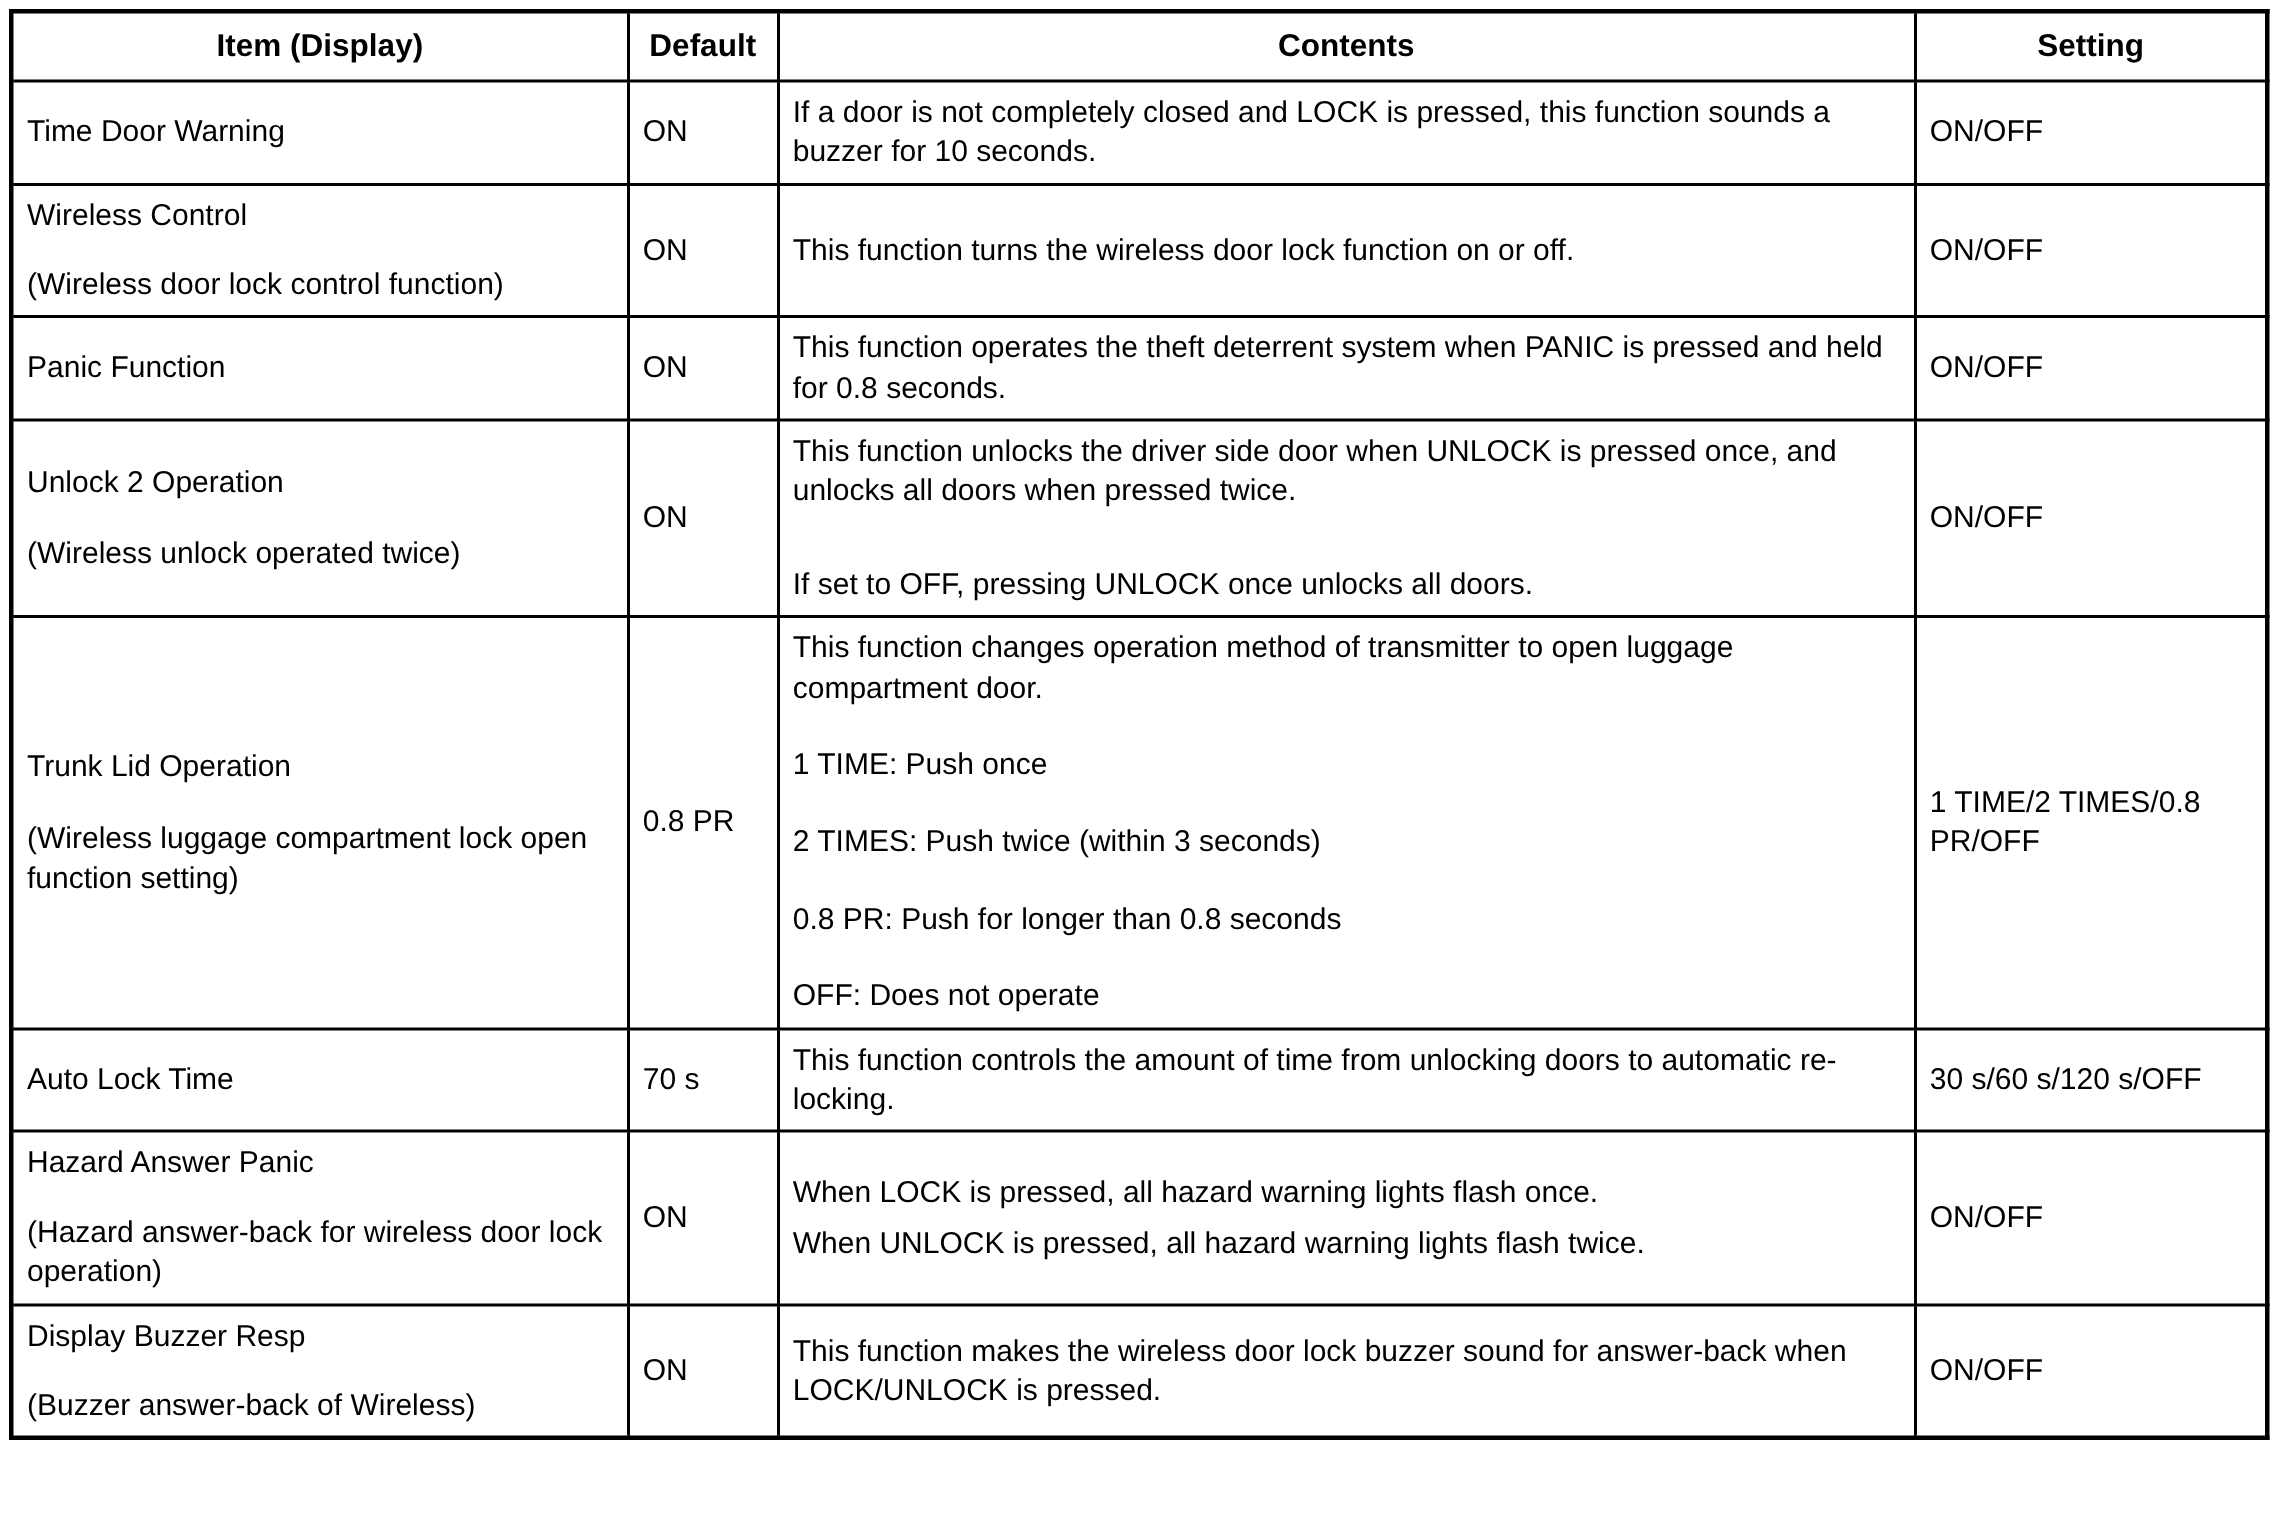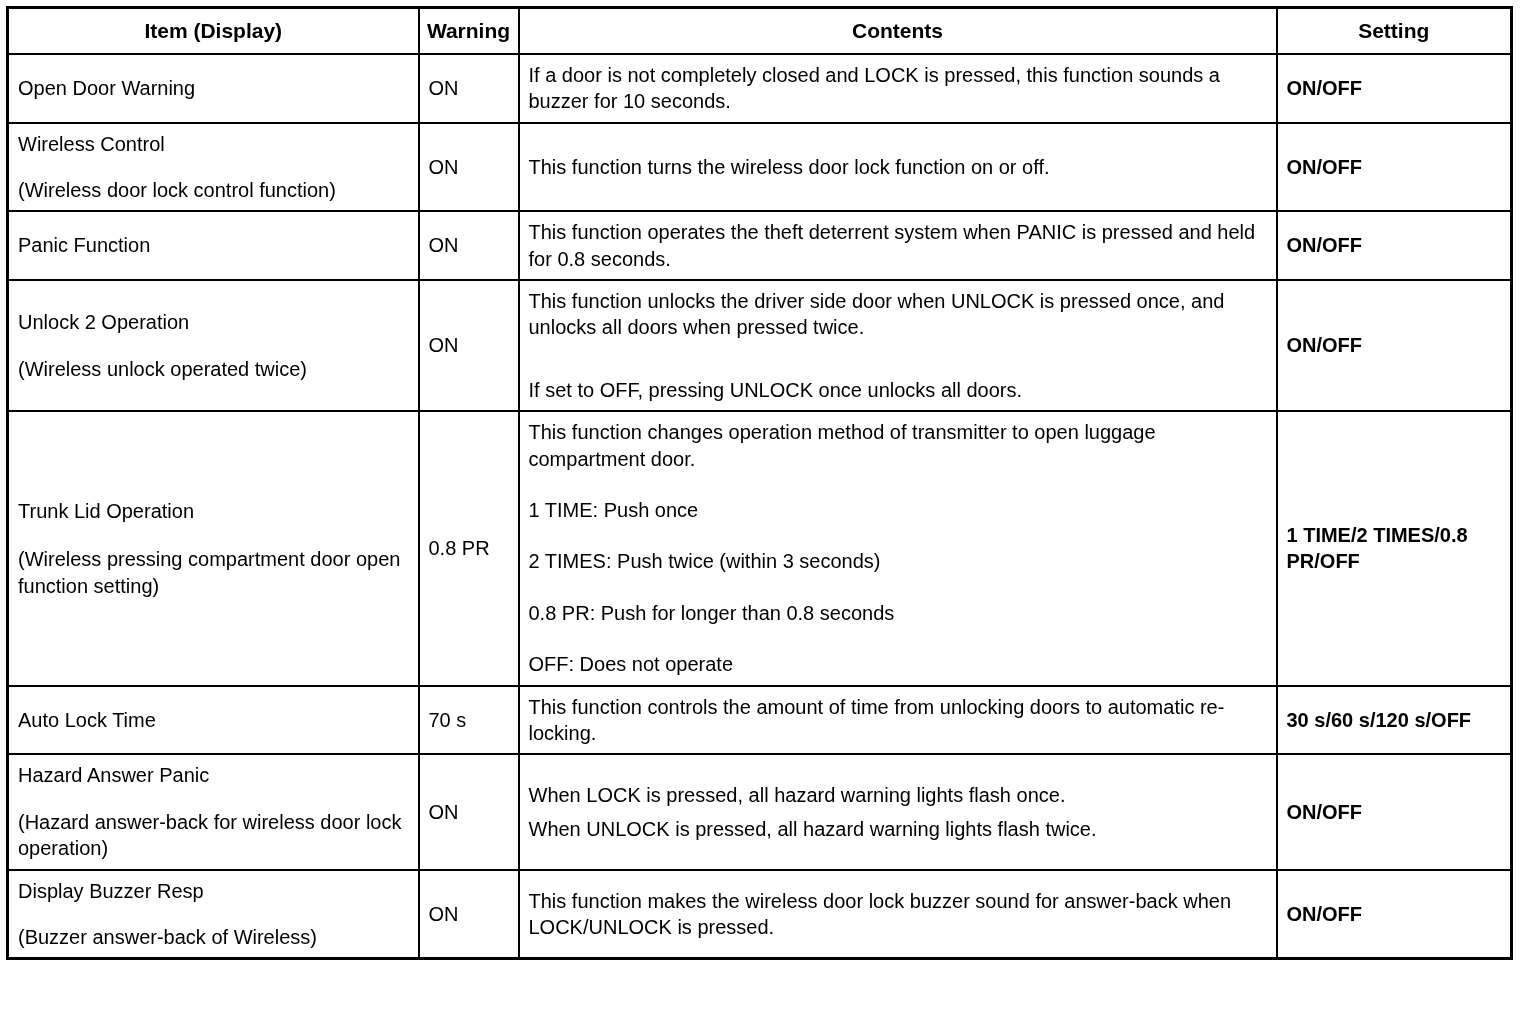--- a/index.html
+++ b/index.html
@@ -55,21 +55,20 @@
   }
   td.contents p {
     margin: 0;
   }
   td.contents p + p {
     margin-top: 21px;
   }
   td.setting {
     text-align: left;
     padding-left: 10px;
-    font-weight: bold;
   }
   
   tr.r-trunk td.contents p + p { margin-top: 25px; }
   tr.r-trunk td.item .sub { margin-top: 22px; }
   tr.r-unlock td.contents p + p { margin-top: 36px; }
   tr.r-hazard td.contents p + p { margin-top: 8px; }
 </style>
 </head>
 <body>
 
@@ -77,30 +76,30 @@
   <table class="spec">
     <colgroup>
       <col class="c-item">
       <col class="c-default">
       <col class="c-contents">
       <col class="c-setting">
     </colgroup>
     <thead>
       <tr>
         <th>Item (Display)</th>
-        <th>Warning</th>
+        <th>Default</th>
         <th>Contents</th>
         <th>Setting</th>
       </tr>
     </thead>
     <tbody>
 
       <tr class="r-open-door">
         <td class="item">
-          <span class="main">Open Door Warning</span>
+          <span class="main">Time Door Warning</span>
         </td>
         <td class="default">ON</td>
         <td class="contents">
           <p>If a door is not completely closed and LOCK is pressed, this function sounds a buzzer for 10 seconds.</p>
         </td>
         <td class="setting">ON/OFF</td>
       </tr>
 
       <tr class="r-wireless-control">
         <td class="item">
@@ -134,21 +133,21 @@
         <td class="contents">
           <p>This function unlocks the driver side door when UNLOCK is pressed once, and unlocks all doors when pressed twice.</p>
           <p>If set to OFF, pressing UNLOCK once unlocks all doors.</p>
         </td>
         <td class="setting">ON/OFF</td>
       </tr>
 
       <tr class="r-trunk">
         <td class="item">
           <span class="main">Trunk Lid Operation</span>
-          <span class="sub">(Wireless pressing compartment door open function setting)</span>
+          <span class="sub">(Wireless luggage compartment lock open function setting)</span>
         </td>
         <td class="default">0.8 PR</td>
         <td class="contents">
           <p>This function changes operation method of transmitter to open luggage compartment door.</p>
           <p>1 TIME: Push once</p>
           <p>2 TIMES: Push twice (within 3 seconds)</p>
           <p>0.8 PR: Push for longer than 0.8 seconds</p>
           <p>OFF: Does not operate</p>
         </td>
         <td class="setting">1 TIME/2 TIMES/0.8 PR/OFF</td>

